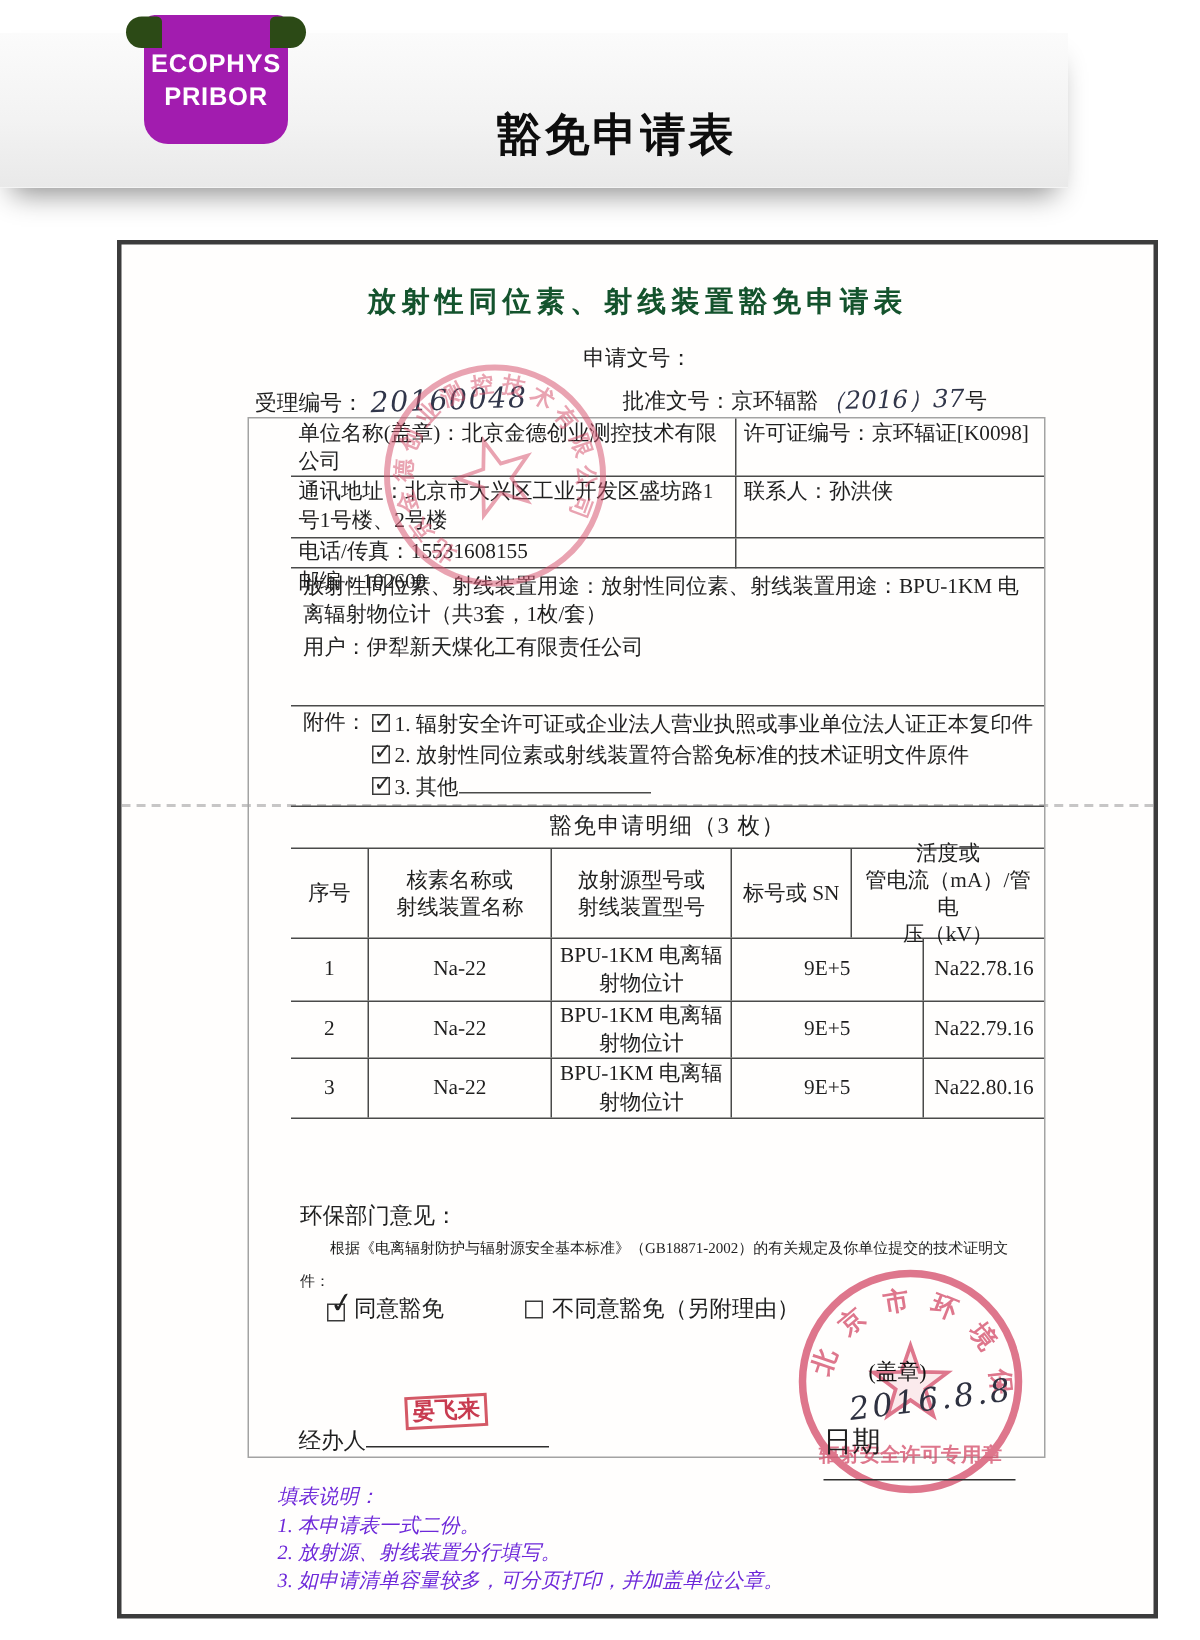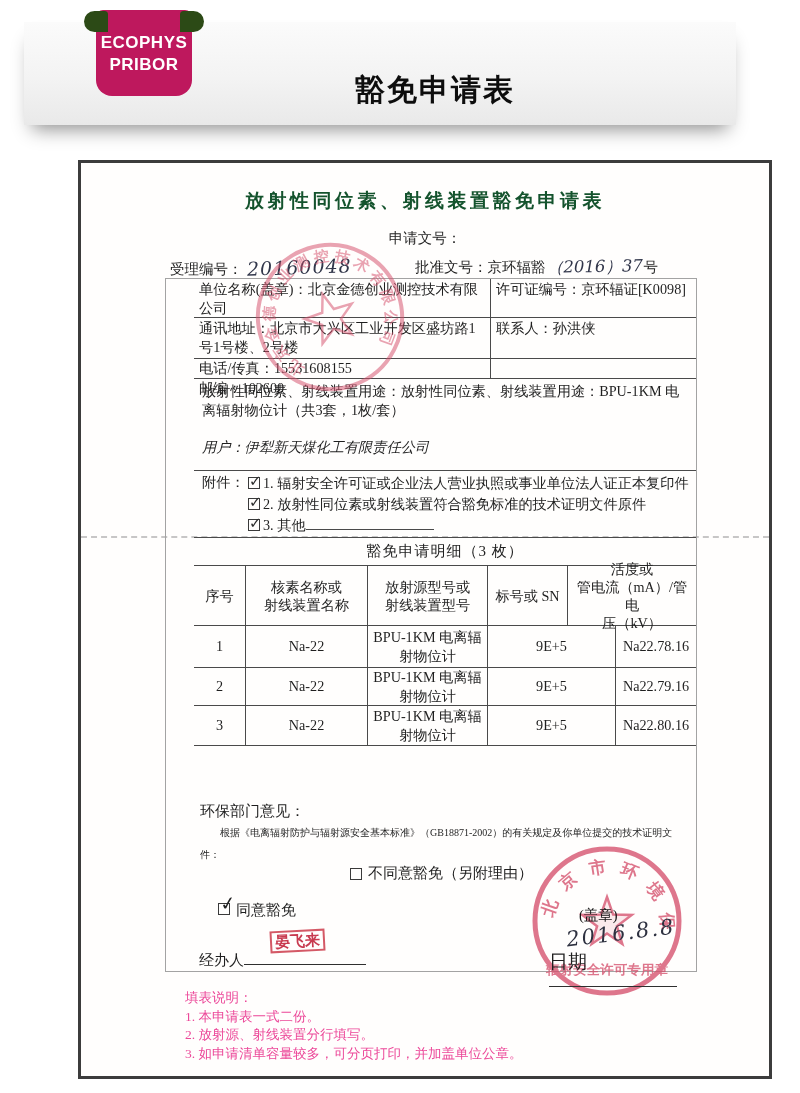--- a/index.html
+++ b/index.html
@@ -6,31 +6,30 @@
   html,body { background:#fff; }
   .stage {
     position:relative; width:800px; height:1093px; overflow:hidden;
     background:#fff; font-family:"Liberation Serif","DejaVu Serif",serif; color:#1f1f1f;
   }
   
   .header-band {
     position:absolute; left:0; top:22px; width:712px; height:103px;
     background:linear-gradient(180deg,#fbfbfb 0%,#f3f3f3 55%,#e9e9e9 100%);
     box-shadow:0 12px 18px -8px rgba(0,0,0,.45);
-    margin-left:24px;
   }
   .header-title {
     position:absolute; left:0; right:0; top:48px; text-align:center;
     transform:translateX(55px);
     font-family:"Liberation Sans","DejaVu Sans",sans-serif;
     font-weight:bold; font-size:30px; color:#0d0d0d; letter-spacing:2px;
   }
   .logo {
     position:absolute; left:96px; top:10px; width:96px; height:86px;
-    background:#be185d; border-radius:7px 7px 16px 16px; z-index:3;
+    background:#a21caf; border-radius:7px 7px 16px 16px; z-index:3;
     display:flex; flex-direction:column; align-items:center; justify-content:center; gap:3px;
   }
   .logo .flap { position:absolute; top:1px; width:24px; height:21px; background:#2c4a16; z-index:-1; }
   .logo .flap.fl { left:-12px; border-radius:12px 4px 0 12px; }
   .logo .flap.fr { right:-12px; border-radius:4px 12px 12px 0; }
   .logo-line {
     font-family:"Liberation Sans","DejaVu Sans",sans-serif; font-weight:bold;
     font-size:17px; color:#fff; letter-spacing:.5px; line-height:19px;
   }
   
@@ -57,21 +56,21 @@
     position:absolute; left:84px; top:115px; width:532px; height:694px;
     border:1px solid #a3a3a3; font-size:14.2px; line-height:18.5px;padding-left:28px;
   }
   .row { border-bottom:1px solid #4a4a4a; display:flex; }
   .cell { padding:1px 5px; }
   .cl { width:297px; border-right:1px solid #4a4a4a; }
   .cr { flex:1; }
   .r1 { height:39px; } .r2 { height:41px; } .r3 { height:20px;flex-direction:column; }
   .r3 .cell { padding-top:0; line-height:19px; }
   .r4 { height:92px; display:block; padding:3px 8px; }
-  .r4 .user-line { margin-top:19px;font-style:italic; }
+  .r4 .user-line { margin-top:4px; }
   .r5 { height:67px; display:flex; padding:2px 0 0 8px; }
   .attach-label { width:46px; flex:none; }
   .attach-items { flex:1; }
   .attach-item { display:flex; align-items:baseline; line-height:21px; white-space:nowrap; }
   .cb {
     position:relative; display:inline-block; width:12px; height:12px;
     border:1.4px solid #3a3a3a; margin-right:3px; flex:none; top:1px;
   }
   .cb.checked::after {
     content:"\2713"; position:absolute; left:0px; top:-7px;
@@ -85,21 +84,21 @@
   .c { border-right:1px solid #4a4a4a; display:flex; flex-direction:column; align-items:center; justify-content:center; text-align:center; padding:0 2px; }
   .c:last-child { border-right:none; }
   .c0 { width:52px; } .c1 { width:122px; } .c2 { width:120px; } .c3 { width:128px; } .c4 { flex:1; }
   .h1r { height:42px; } .h2r { height:38px; } .h3r { height:40px; }
   .c .ln { line-height:18px; }
   
   .r11 { height:227px; position:relative; display:block; border-bottom:none; overflow:visible; }
   .op-title { position:absolute; left:6px; top:56px; font-size:15px; }
   .op-body { position:absolute; left:6px; right:4px; top:64px; font-size:10px; line-height:22px; text-indent:2em;margin-top:12px; }
   .op-checks { position:absolute; left:24px; top:118px; font-size:15px; display:flex; }
-  .op-agree { display:flex; align-items:flex-start;margin-top:37px; }
+  .op-agree { display:flex; align-items:center; }
   .op-disagree { display:flex; align-items:baseline; margin-left:54px; }
   .op-checks .cb { top:2px; margin-right:6px; }
   .cb.hand::after {
     content:"\2713"; position:absolute; left:1px; top:-10px;
     font-size:19px; color:#222; transform:rotate(-8deg); font-family:"DejaVu Sans",sans-serif;
   }
   .seal-note { position:absolute; left:385px; top:160px; font-size:14.5px; color:#111; z-index:4; }
   .handler { position:absolute; left:5px; top:204px; font-size:15px; }
   .uline { display:inline-block; border-bottom:1.6px solid #2f2f2f; height:15px; vertical-align:baseline; }
   .ul-handler { width:122px; }
@@ -112,21 +111,21 @@
   .date-line { position:absolute; left:335px; top:207px; font-size:19px; z-index:4;margin-left:20px; }
   .date-hw {
     position:absolute; left:372px; top:178px; font-size:21px; color:#2e3140;
     font-style:italic; transform:rotate(-7deg); letter-spacing:2px; z-index:5;
     font-family:"DejaVu Serif",serif;
   }
   .bureau-seal { position:absolute; left:333px; top:95px; width:160px; height:160px; opacity:.78; z-index:3; }
   .company-seal { position:absolute; left:169px; top:74px; width:160px; height:160px; opacity:.52; transform:rotate(-18deg); z-index:3; }
   .seal-svg text { fill:#d5516d; font-weight:bold; }
   
-  .notes { position:absolute; left:104px; top:826px; font-size:13.5px; line-height:18.5px; color:#ec4899; }
+  .notes { position:absolute; left:104px; top:826px; font-size:13.5px; line-height:18.5px; color:#6d28d9;font-style:italic; }
   .scan-dash { position:absolute; left:0; width:688px; top:373px; border-top:2px dashed #9a9a9a; opacity:.55; }
 </style>
 </head>
 <body>
 
 <div class="stage">
 
   <div class="header-band">
     <div class="header-title">豁免申请表</div>
   </div>

